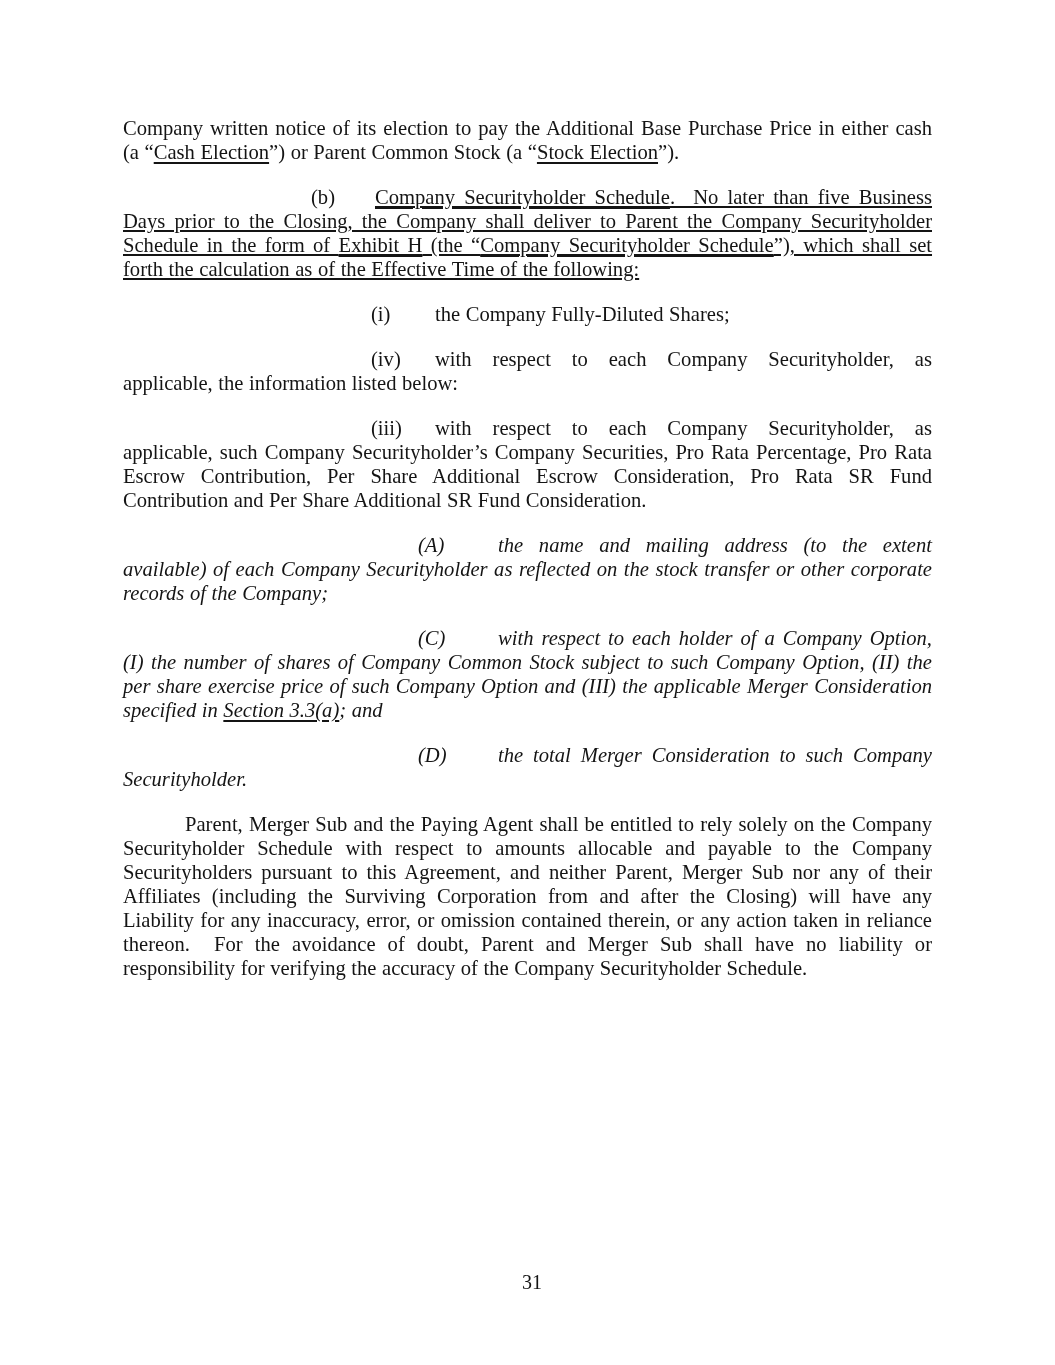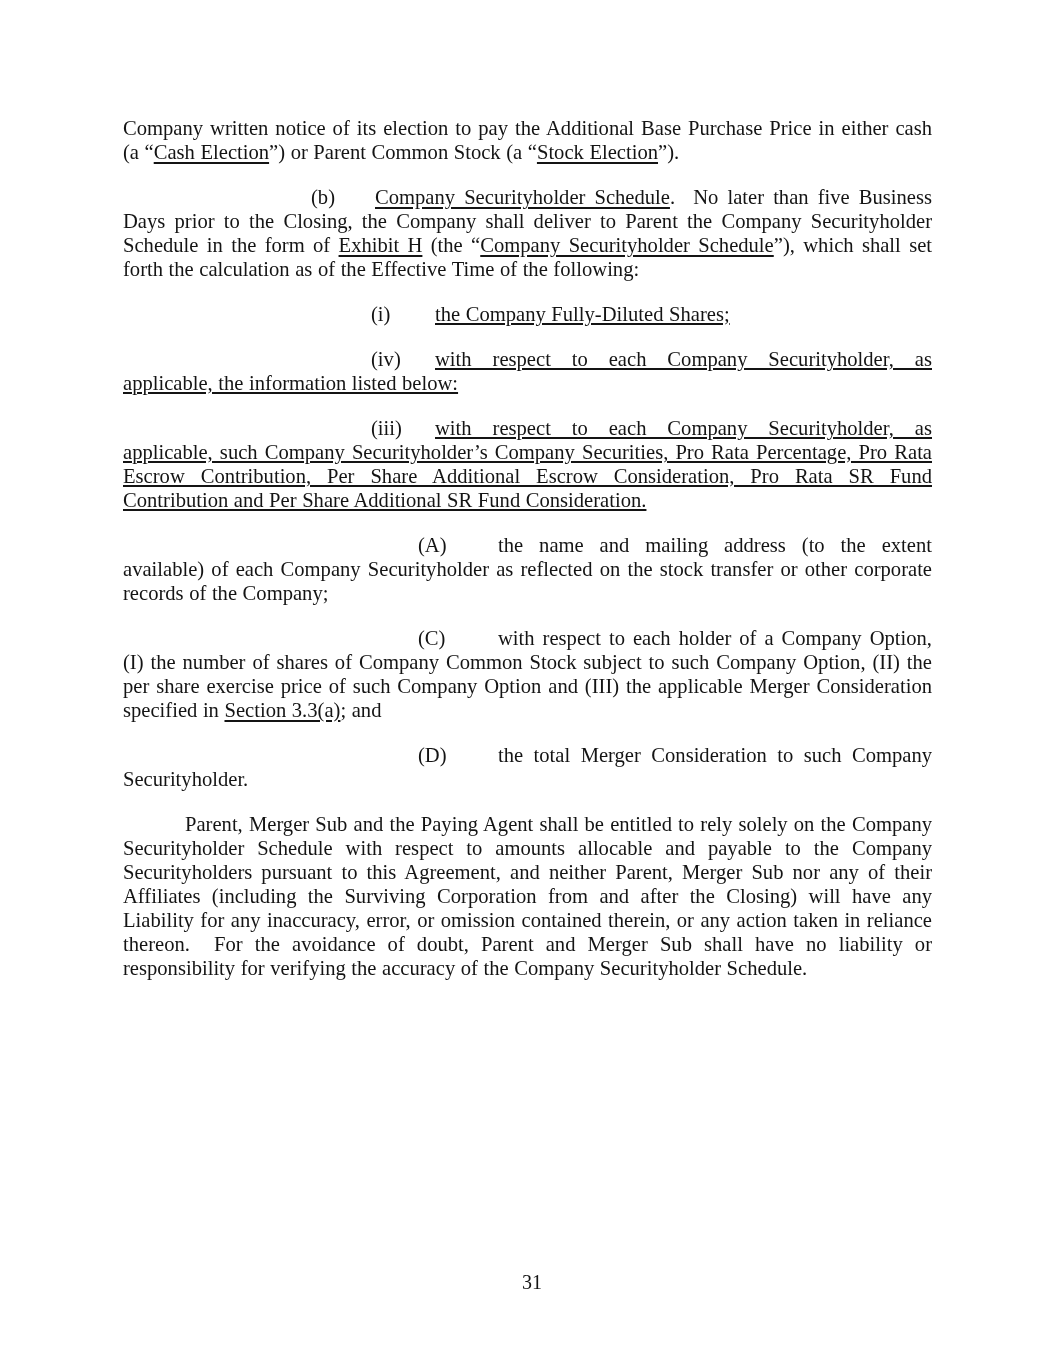--- a/index.html
+++ b/index.html
@@ -25,23 +25,23 @@
   }
   p.para {
     margin: 0 0 21px 0;
     font-size: 20.6px;
     line-height: 24px;
     text-align: justify;
     word-spacing: 0.02em;
   }
   p.para:last-child { margin-bottom: 16px; }
   .ind-none  { text-indent: 0; }
-  .ind-b     { text-indent: 188px; }
-  .ind-roman { text-indent: 248px; text-decoration: underline; }
-  .ind-alpha { text-indent: 295px; }
+  .ind-b     { text-indent: 188px; text-decoration: underline; }
+  .ind-roman { text-indent: 248px; }
+  .ind-alpha { text-indent: 295px; font-style: italic; }
   .ind-body  { text-indent: 62px; }
   .plabel {
     display: inline-block;
     width: 64px;
     text-indent: 0;
   }
   .plabel-wide { width: 80px; }
   .u {
     text-decoration: underline;
     text-decoration-thickness: 1.5px;

